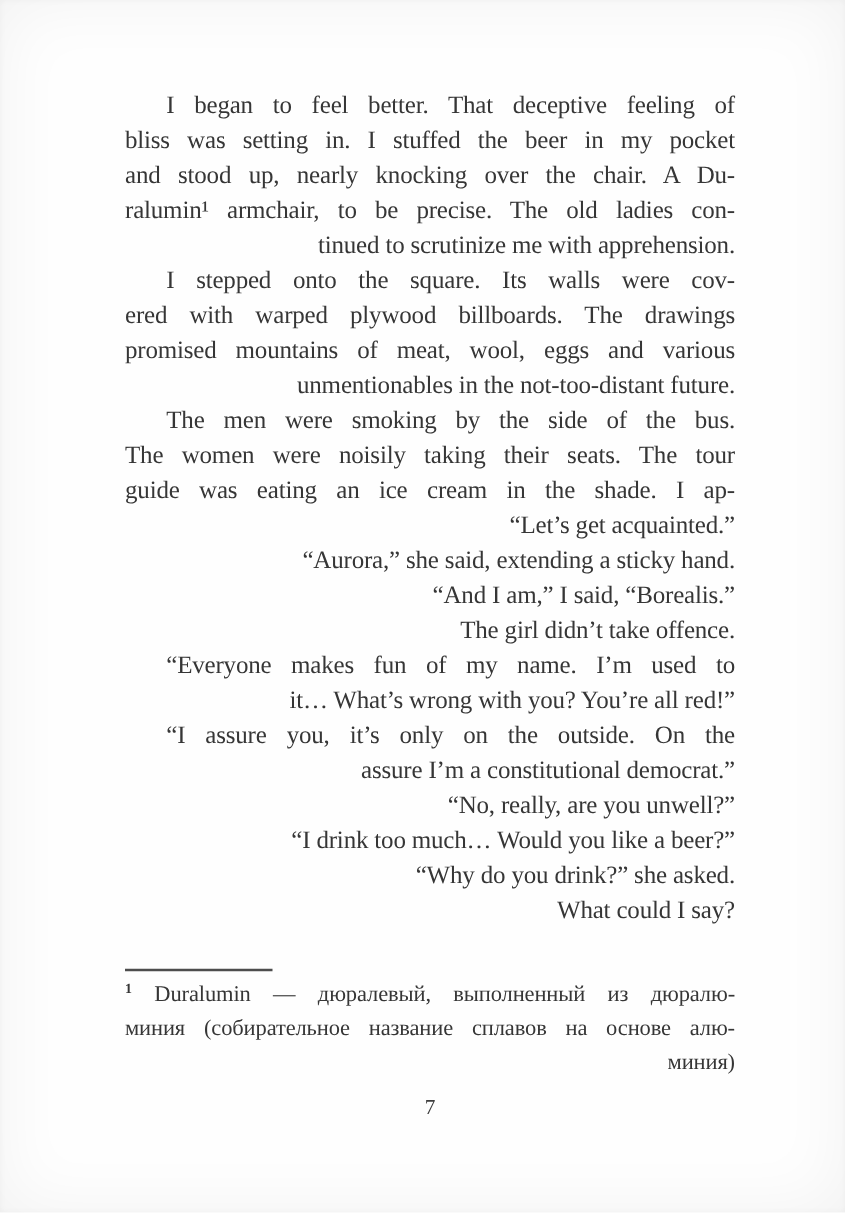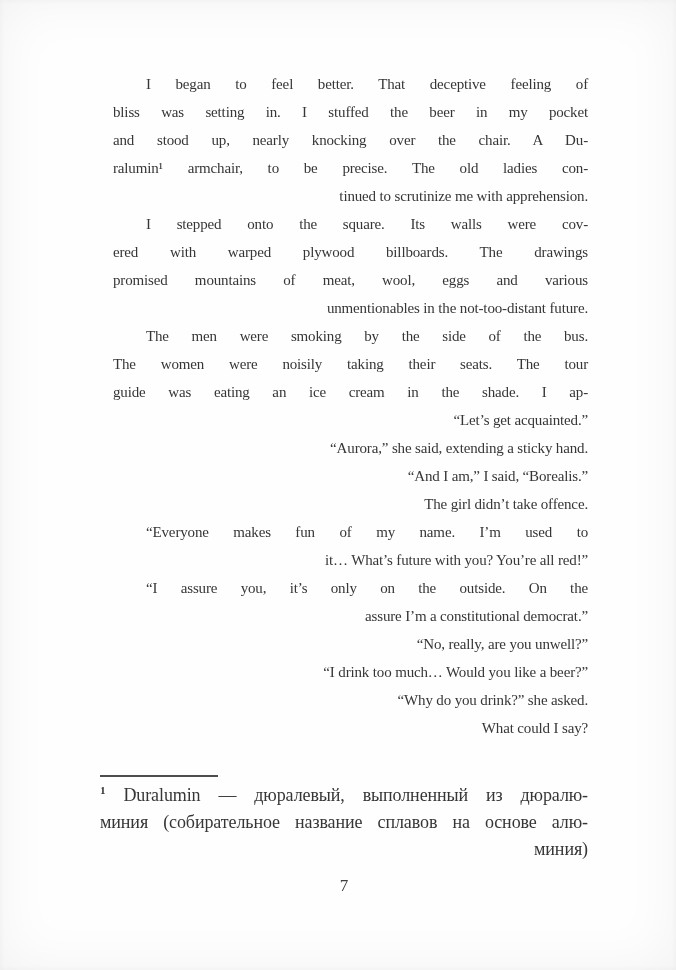--- a/index.html
+++ b/index.html
@@ -13,24 +13,23 @@
     width: 676px;
     height: 970px;
     box-sizing: border-box;
     background: #fefefe;
     color: #363636;
     padding: 70px 88px 0 100px;
     box-shadow: inset 0 0 55px rgba(0,0,0,0.05), inset 0 0 6px rgba(0,0,0,0.04);
     overflow: hidden;
   }
   .body-text {
-    font-size: 15px;
+    font-size: 20px;
     line-height: 28px;
     letter-spacing: -0.15px;
-    margin-left: 13px;
   }
   .line {
     text-align: right;
     white-space: normal;
   }
   
   .line.j {
     text-align: justify;
     text-align-last: justify;
   }
@@ -105,21 +104,21 @@
     <div class="para">
       <div class="line indent">“And I am,” I said, “Borealis.”</div>
     </div>
 
     <div class="para">
       <div class="line indent">The girl didn’t take offence.</div>
     </div>
 
     <div class="para">
       <div class="line j indent">“Everyone makes fun of my name. I’m used to</div>
-      <div class="line">it… What’s future with you? You’re all red!”</div>
+      <div class="line">it… What’s wrong with you? You’re all red!”</div>
     </div>
 
     <div class="para">
       <div class="line j indent">“I assure you, it’s only on the outside. On the</div>
       <div class="line">assure I’m a constitutional democrat.”</div>
     </div>
 
     <div class="para">
       <div class="line indent">“No, really, are you unwell?”</div>
     </div>

